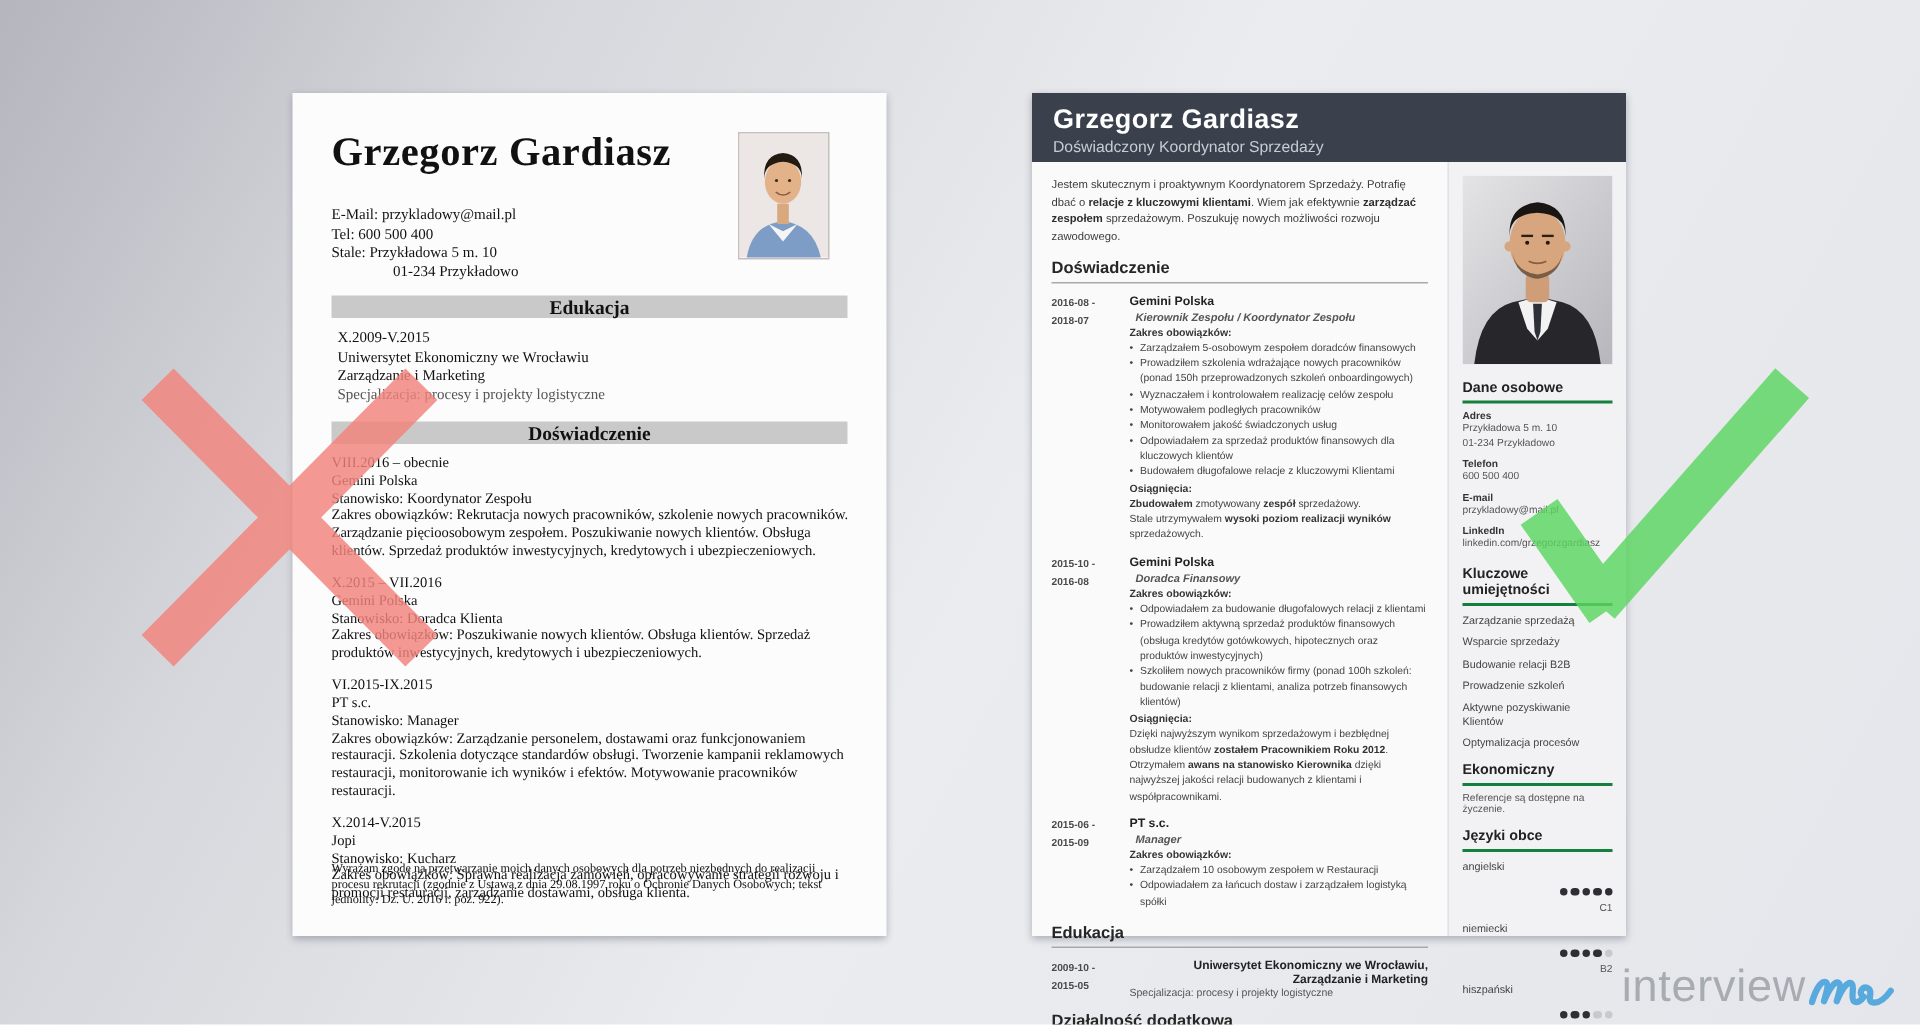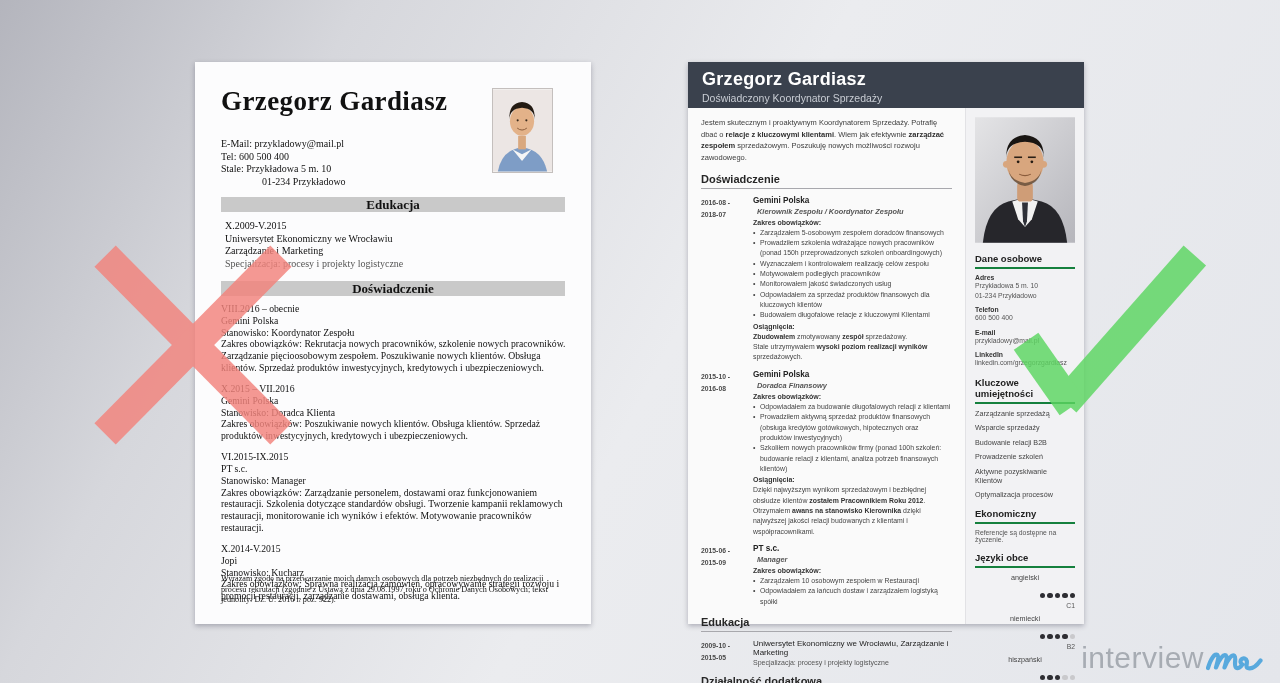--- a/index.html
+++ b/index.html
@@ -39,31 +39,31 @@
   .rjob{display:flex;margin-bottom:7px;}
   .rdates{width:52px;flex:none;font-size:6.8px;font-weight:bold;color:#4a4a4a;line-height:1.8;padding-top:1px;}
   .rcontent{flex:1;}
   .rcompany{font-size:8.2px;font-weight:bold;color:#222;}
   .rrole{font-size:7.4px;font-style:italic;color:#555;margin:2px 4px 3px;font-weight:bold;}
   .rlabel{font-size:7px;font-weight:bold;color:#333;margin:2px 0;}
   .rbullet{display:flex;font-size:6.9px;color:#444;line-height:1.5;}
   .dotb{width:7px;flex:none;}
   .rach{font-size:6.9px;color:#444;line-height:1.5;}
   .rach .b{font-weight:bold;color:#333;}
-  .redu-school{font-size:8px;font-weight:normal;color:#222;}
+  .redu-school{font-size:8px;font-weight:bold;color:#222;text-align:right;}
   .redu-spec{font-size:7px;color:#555;margin-top:2px;}
   .sphoto{width:100%;height:128px;}
   .sphoto svg{display:block;width:100%;height:100%;}
   .sh{font-size:9.5px;font-weight:bold;color:#222;border-bottom:2px solid #15803d;padding-bottom:3px;margin:9px 0 5px;}
   .slabel{font-size:6.8px;font-weight:bold;color:#333;margin-top:5px;}
   .svalue{font-size:6.8px;color:#555;line-height:1.5;}
   .skill{font-size:7.2px;color:#444;margin-bottom:5.5px;}
   .sref{font-size:6.8px;color:#555;}
   .lang{margin-bottom:5px;}
-  .langname{font-size:7.2px;color:#444;text-align:center;}
+  .langname{font-size:7.2px;color:#444;}
   .dots{text-align:right;margin-top:2px;}
   .dot{display:inline-block;width:5.5px;height:5.5px;border-radius:50%;background:#c9c9cc;margin-left:2px;}
   .dot.filled{background:#2e2e33;}
   .langlevel{font-size:6.8px;color:#555;text-align:right;}
   
   .mark{position:absolute;opacity:.82;}
   #cross-mark{left:105px;top:256px;width:176px;height:178px;}
   #cross-mark .bar{position:absolute;left:-37px;top:74px;width:250px;height:30px;}
   #check-mark{left:1032px;top:254px;width:162px;height:150px;}
   #check-mark .long{position:absolute;left:0px;top:60px;width:196px;height:30px;transform:rotate(-48.6deg);}

